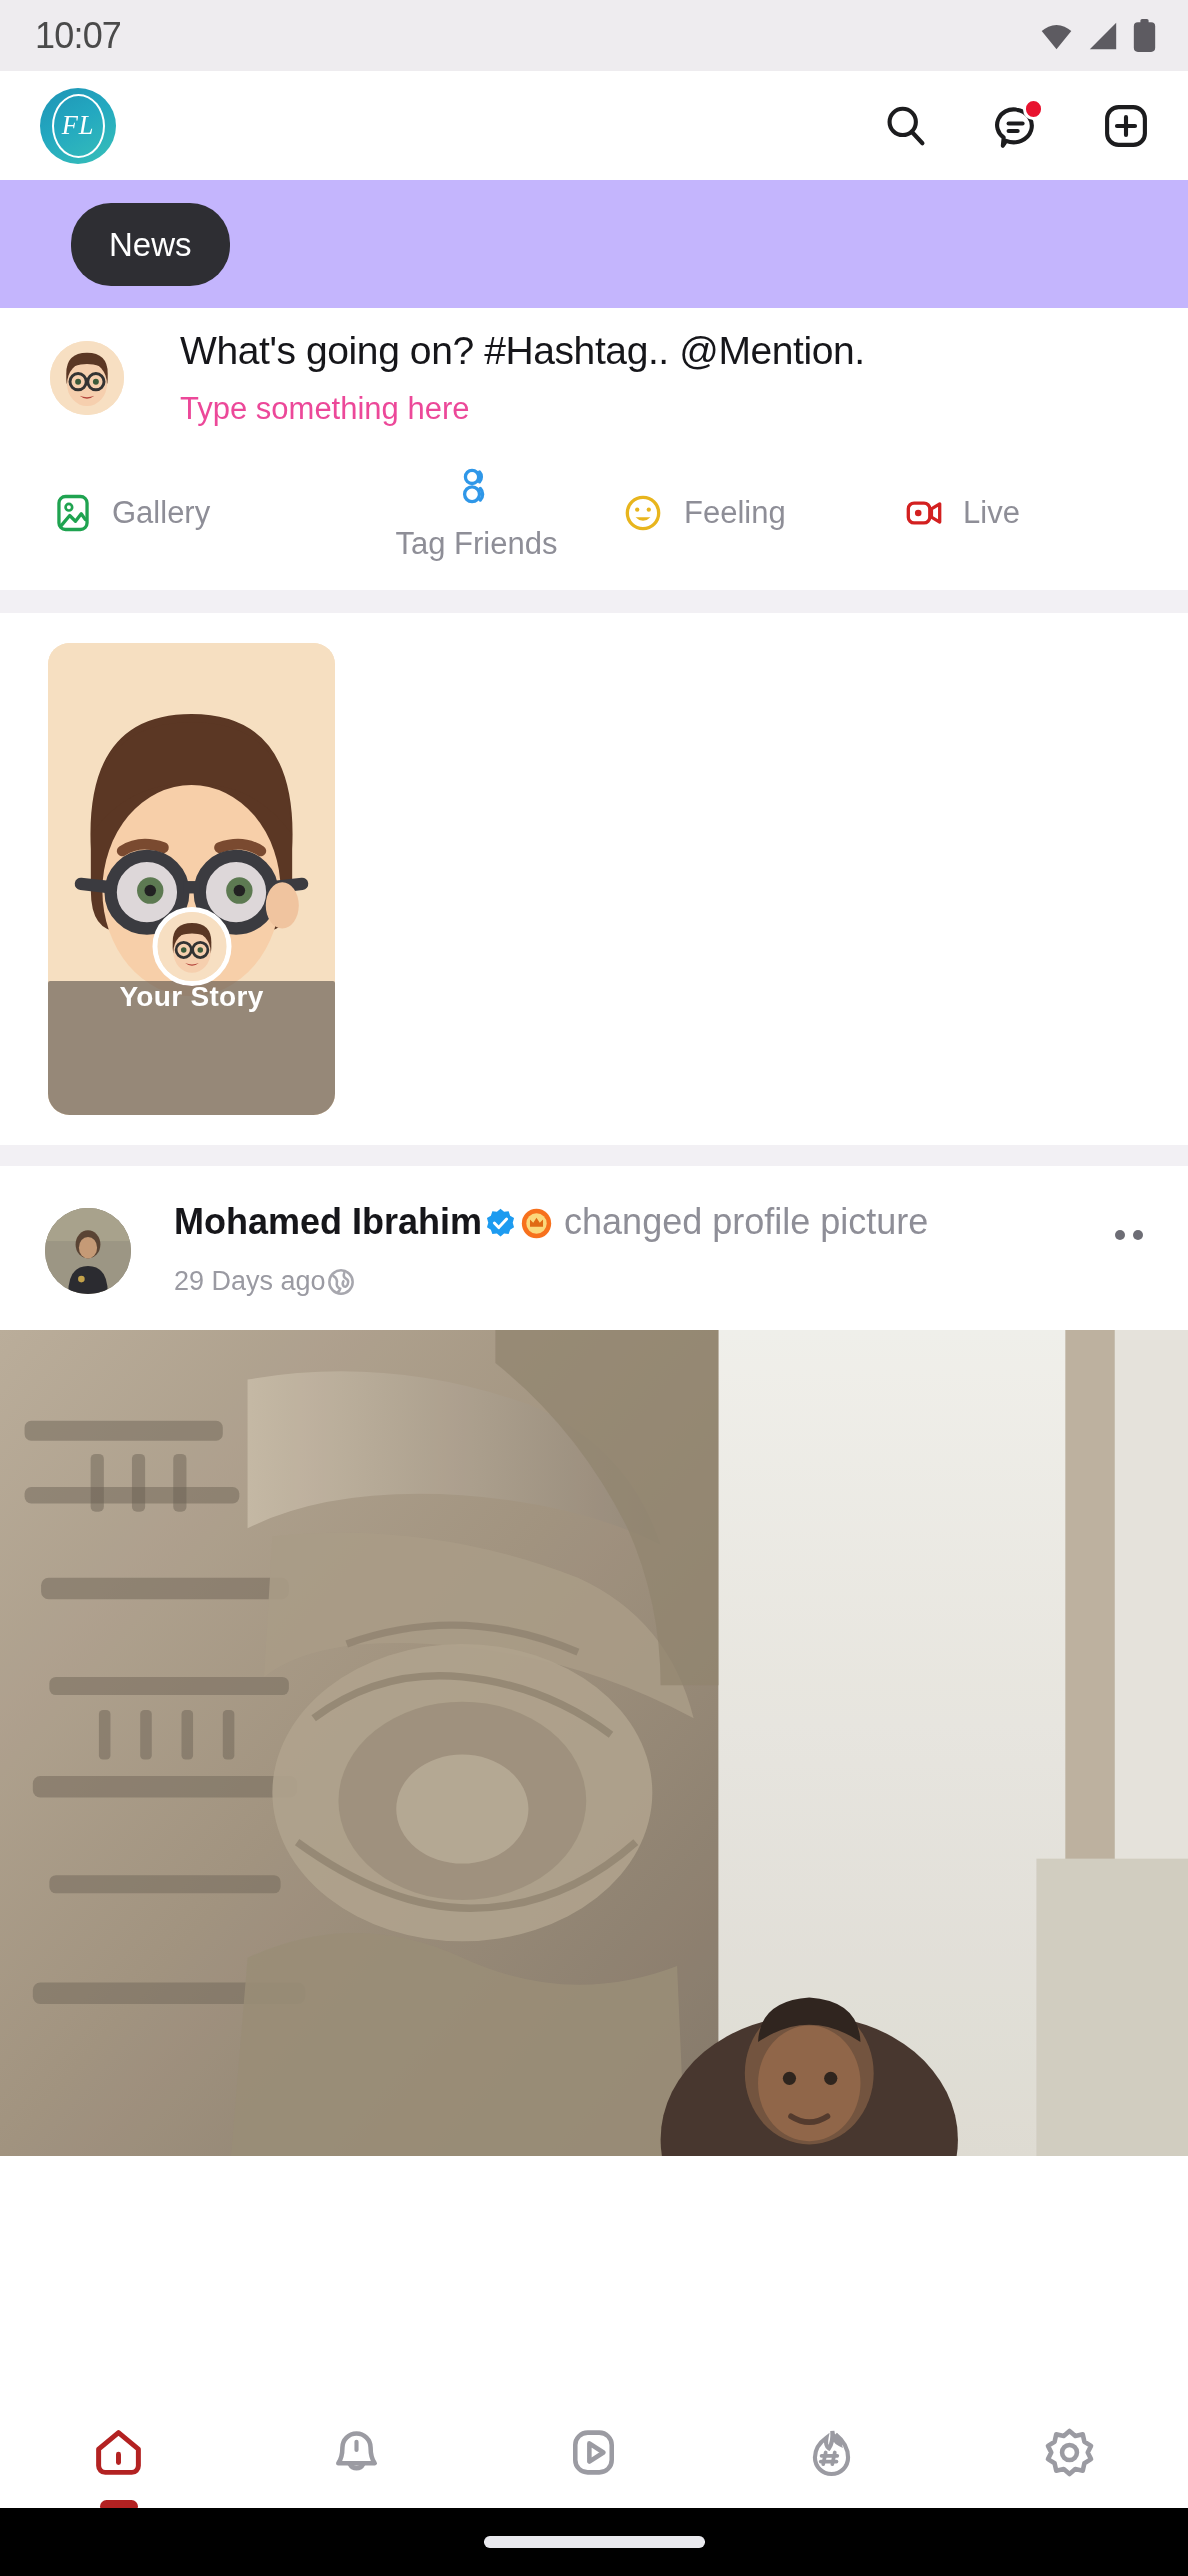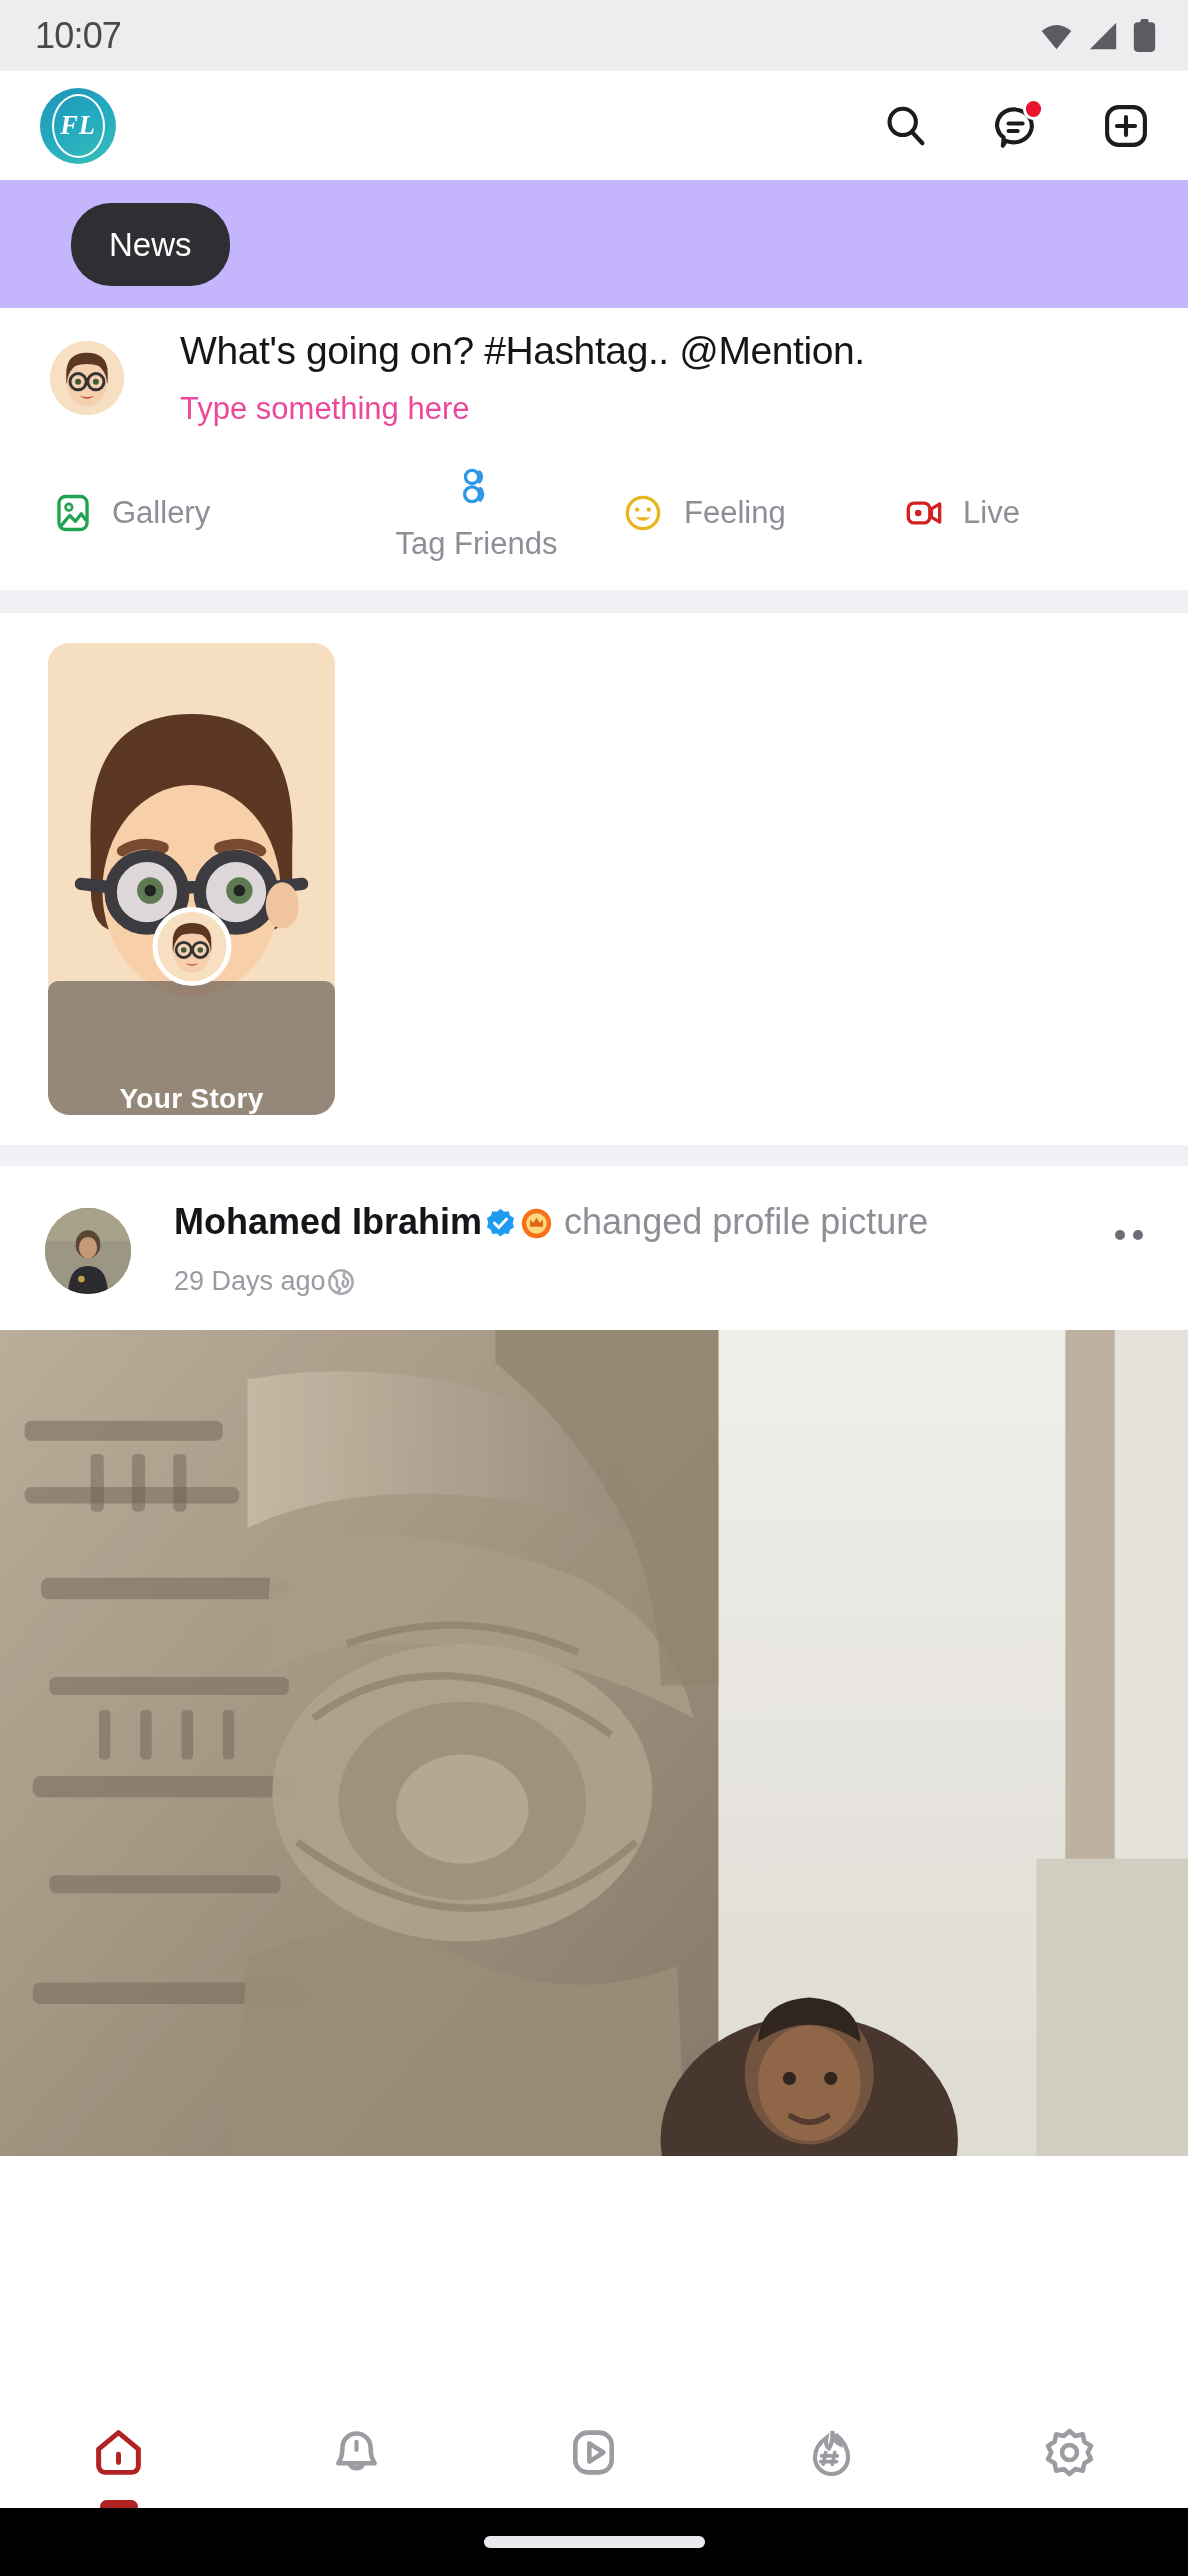--- a/index.html
+++ b/index.html
@@ -31,21 +31,21 @@
   .logo{
     width:76px; height:76px; border-radius:50%;
     background:linear-gradient(150deg,#1e93b5 0%,#23a8c0 45%,#38c0b8 100%);
     display:flex; align-items:center; justify-content:center;
     flex:0 0 auto;
   }
   .logo-ring{
     width:53px;height:64px;border:2.5px solid #fff;border-radius:50%;
     display:flex;align-items:center;justify-content:center;
     color:#fff;font-family:"Liberation Serif",serif;
-    font-style:italic;font-size:26.4px;letter-spacing:0.8px;font-weight:bold;
+    font-style:italic;font-size:26.4px;letter-spacing:0.8px;
   }
   .appbar-spacer{ flex:1 1 auto; }
   .appbar-actions{ display:flex; align-items:center; gap:59px; }
   .icon-btn{ position:relative; width:51px;height:51px;
     display:flex;align-items:center;justify-content:center; }
   .badge-dot{
     position:absolute; top:-1.7px; right:-3.3px;
     width:21.5px;height:21.5px;border-radius:50%;
     background:#e8132f; border:3.3px solid #fff;
   }
@@ -89,22 +89,22 @@
   
   .stories{ background:#fff; padding:30px 0 30px 48px; display:flex; gap:23px; }
   .story-card{
     width:287px; height:472px; border-radius:21.5px;
     background:#f6dfc1; position:relative; overflow:hidden; flex:0 0 auto;
   }
   .story-face{ position:absolute; left:0; top:0; width:100%; height:100%; }
   .story-label-wrap{
     position:absolute; left:0; right:0; bottom:0; height:134px;
     background:rgba(90,83,76,.62);
-    border-radius:10px;
-    display:flex; align-items:flex-end; justify-content:center;
+    border-radius:2px;
+    display:flex; align-items:flex-start; justify-content:center;
   }
   .story-label{ color:#fff; font-size:28px; font-weight:bold; letter-spacing:0.3px;}
   .story-ring{
     position:absolute; left:50%; top:264px; transform:translateX(-50%);
     width:79px;height:79px;border-radius:50%;border:5px solid #fff;
     background:#f7dfc2; overflow:hidden; z-index:3;
   }
 
   
   .post{ background:#fff; padding:33px 0 6px 0; }

